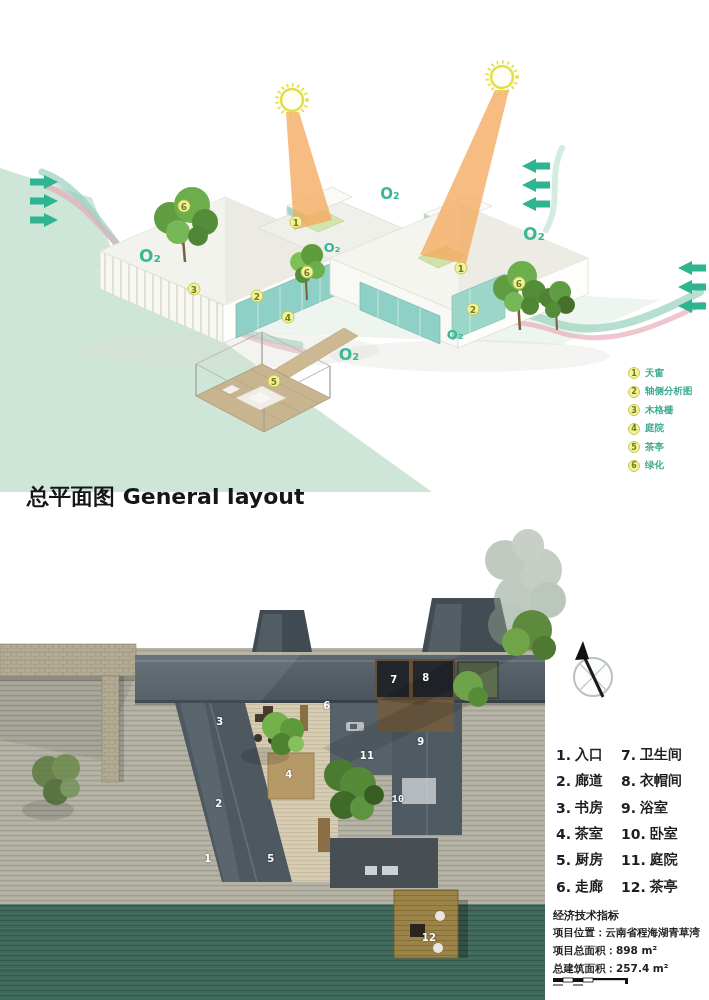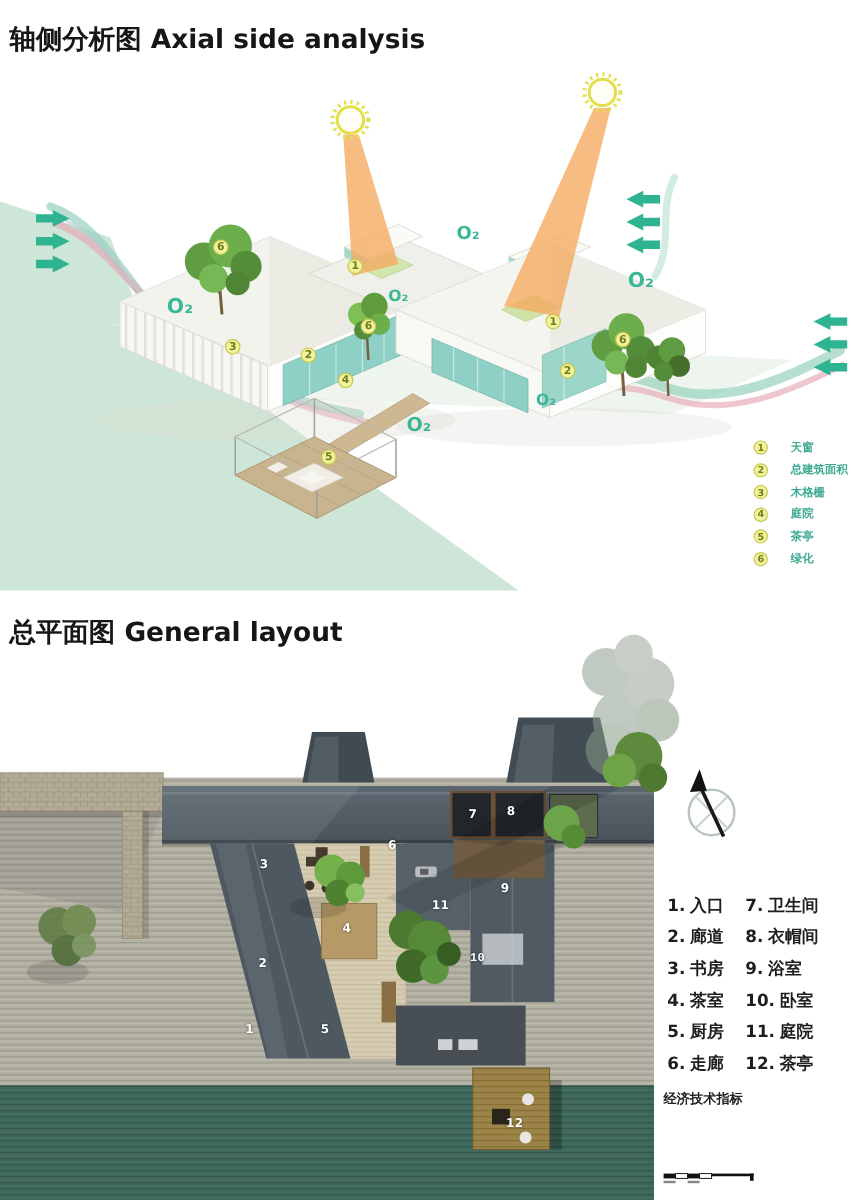--- a/index.html
+++ b/index.html
@@ -10,21 +10,21 @@
   .overlay{position:absolute;left:0;top:0;width:709px;height:1000px;pointer-events:none;}
   .o2{position:absolute;color:#3cb795;font-weight:bold;transform:translate(-50%,-50%);white-space:nowrap;}
   .marker{position:absolute;width:13px;height:13px;border-radius:50%;background:#f3f0a0;
           border:1px solid #c6c94b;color:#6f7f18;font-size:9px;font-weight:bold;
           display:flex;align-items:center;justify-content:center;transform:translate(-50%,-50%);box-sizing:border-box;}
   .axial-legend{position:absolute;left:628px;top:367px;}
   .alg-row{display:flex;align-items:center;height:12px;margin-bottom:6.5px;}
   .alg-circle{width:12px;height:12px;border-radius:50%;background:#f3f0a0;border:1px solid #c6c94b;
               color:#6f7f18;font-size:8px;font-weight:bold;display:flex;align-items:center;justify-content:center;
               box-sizing:border-box;flex:0 0 12px;}
-  .alg-label{color:#3faa92;font-size:9.5px;font-weight:bold;margin-left:19px;white-space:nowrap;}
+  .alg-label{color:#3faa92;font-size:9.5px;font-weight:bold;margin-left:5px;white-space:nowrap;}
   .roomnum{position:absolute;color:#fff;font-size:10px;font-weight:600;transform:translate(-50%,-50%);
            text-shadow:0 0 2px rgba(0,0,0,.65);letter-spacing:.3px;}
   .plan-legend{position:absolute;top:742px;}
   .plan-legend.col1{left:556px;}
   .plan-legend.col2{left:621px;}
   .plg-row{height:26.3px;display:flex;align-items:center;font-size:14px;font-weight:bold;color:#1e1e1e;white-space:nowrap;}
   .plg-num{margin-right:4px;}
   .info-block{position:absolute;left:553px;top:908px;width:156px;}
   .info-heading{font-size:11px;font-weight:bold;color:#222;height:18px;}
   .info-line{font-size:10.5px;font-weight:bold;color:#222;height:18px;white-space:nowrap;}
@@ -322,22 +322,21 @@
       <rect x="573" y="978" width="10" height="4" fill="#111"></rect>
       <rect x="583" y="978" width="10" height="4" fill="#fff" stroke="#111" stroke-width="0.8"></rect>
       <rect x="593" y="978" width="35" height="2.2" fill="#111"></rect>
       <rect x="625" y="978" width="3" height="6" fill="#111"></rect>
       <rect x="553" y="984" width="10" height="2" fill="#111" opacity="0.5"></rect>
       <rect x="573" y="984" width="10" height="2" fill="#111" opacity="0.5"></rect>
     </g>
   </g>
 </svg>
 
-<div class="sec-title" style="top:18px;">轴侧分析图 Axial side analysis</div>
-<div class="sec-title" style="top:512px;">总平面图 General layout</div>
+<div class="sec-title" style="top:482px;margin-left:19px;">总平面图 General layout</div>
 
 <div class="overlay">
       <div class="o2" style="left: 150px; top: 256px; font-size: 17px;">O₂</div>
       <div class="o2" style="left: 390px; top: 194px; font-size: 15px;">O₂</div>
       <div class="o2" style="left: 534px; top: 234px; font-size: 17px;">O₂</div>
       <div class="o2" style="left: 332px; top: 247px; font-size: 13px;">O₂</div>
       <div class="o2" style="left: 349px; top: 354px; font-size: 16px;">O₂</div>
       <div class="o2" style="left: 455px; top: 334px; font-size: 13px;">O₂</div>
     </div>
 <div class="overlay">
@@ -352,21 +351,21 @@
       <div class="marker" style="left: 307px; top: 272px;">6</div>
       <div class="marker" style="left: 519px; top: 283px;">6</div>
     </div>
 <div class="axial-legend">
       <div class="alg-row">
         <span class="alg-circle">1</span>
         <span class="alg-label">天窗</span>
       </div>
       <div class="alg-row">
         <span class="alg-circle">2</span>
-        <span class="alg-label">总建筑面积</span>
+        <span class="alg-label">轴侧分析图</span>
       </div>
       <div class="alg-row">
         <span class="alg-circle">3</span>
         <span class="alg-label">木格栅</span>
       </div>
       <div class="alg-row">
         <span class="alg-circle">4</span>
         <span class="alg-label">庭院</span>
       </div>
       <div class="alg-row">
@@ -439,15 +438,20 @@
         <span class="plg-num">11.</span>
         <span class="plg-label">庭院</span>
       </div>
       <div class="plg-row">
         <span class="plg-num">12.</span>
         <span class="plg-label">茶亭</span>
       </div>
     </div>
 <div class="info-block">
   <div class="info-heading">经济技术指标</div>
+  <div>
+        <div class="info-line">项目位置：云南省程海湖青草湾</div>
+        <div class="info-line">项目总面积：898 m²</div>
+        <div class="info-line">总建筑面积：257.4 m²</div>
+      </div>
 </div>
 
 </div>
 
 </body></html>

